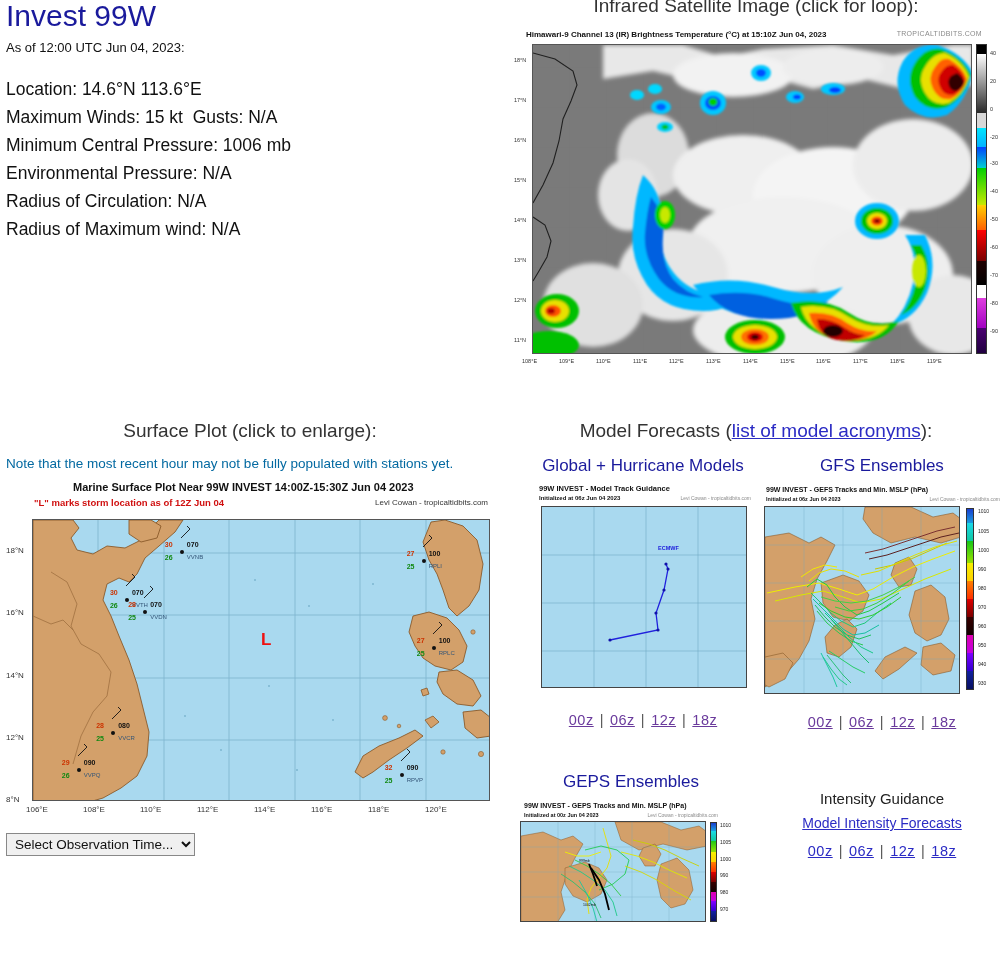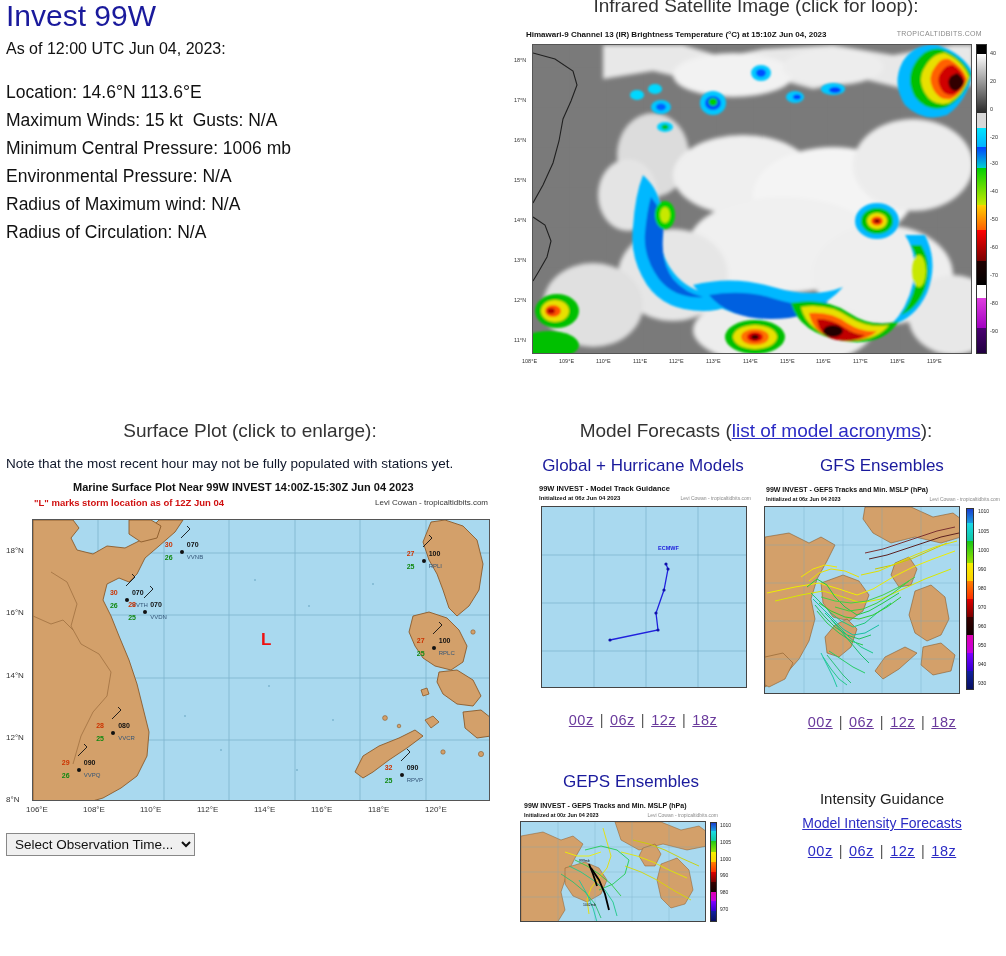--- a/index.html
+++ b/index.html
@@ -11,29 +11,29 @@
     overflow: hidden;
   }
   .page { position: relative; width: 1006px; height: 956px; }
 
   
   .left-col { position: absolute; left: 0; top: 0; width: 500px; }
   .storm-title {
     color: #1a1a9c; font-size: 30px; line-height: 32px;
     margin: 0 0 0 6px; padding-top: 0px; font-weight: 400;
   }
-  .asof { font-size: 16px; color: #111; margin: 8px 0 0 6px; }
+  .asof { font-size: 13px; color: #111; margin: 8px 0 0 6px; }
   .stats { margin: 20px 0 0 6px; }
   .stats div { font-size: 17.5px; color: #111; line-height: 28px; white-space: pre; }
 
   
   .sec-head {
     font-size: 19px; color: #333; text-align: center; font-weight: 400;
   }
-  .sec-note { font-size: 13.5px; color: #0f172a; margin-left: 6px; }
+  .sec-note { font-size: 13.5px; color: #0369a1; margin-left: 6px; }
   .sub-head {
     font-size: 17px; color: #1a1a9c; text-align: center; font-weight: 400;
   }
   .sub-head-dark { font-size: 15px; color: #222; text-align: center; font-weight: 400; }
 
   a.lnk { color: #2b2bc4; text-decoration: underline; }
   a.lnk.visited { color: #6a3a9c; }
   .timebar { text-align: center; font-size: 14.5px; color: #444; letter-spacing: .5px; }
   .timebar a { margin: 16px 3px; }
   .timebar .sep { color: #555; margin: 0 3px; }
@@ -110,22 +110,22 @@
 <div class="page">
 
   <div class="left-col">
     <h1 class="storm-title">Invest 99W</h1>
     <div class="asof">As of 12:00 UTC Jun 04, 2023:</div>
     <div class="stats">
       <div>Location: 14.6°N 113.6°E</div>
       <div>Maximum Winds: 15 kt  Gusts: N/A</div>
       <div>Minimum Central Pressure: 1006 mb</div>
       <div>Environmental Pressure: N/A</div>
+      <div>Radius of Circulation: N/A</div>
       <div>Radius of Maximum wind: N/A</div>
-      <div>Radius of Circulation: N/A</div>
     </div>
   </div>
 
   <div id="sat-wrap">
     <div id="sat-title" class="sec-head">Infrared Satellite Image (click for loop):</div>
 
     <div id="sat-fig" class="plot">
       <div class="plot-title" style="position:absolute;left:12px;top:4px;font-size:8px;">Himawari-9 Channel 13 (IR) Brightness Temperature (°C) at 15:10Z Jun 04, 2023</div>
       <div class="plot-credit" style="position:absolute;right:24px;top:4px;font-size:7px;letter-spacing:.3px;">TROPICALTIDBITS.COM</div>
 

